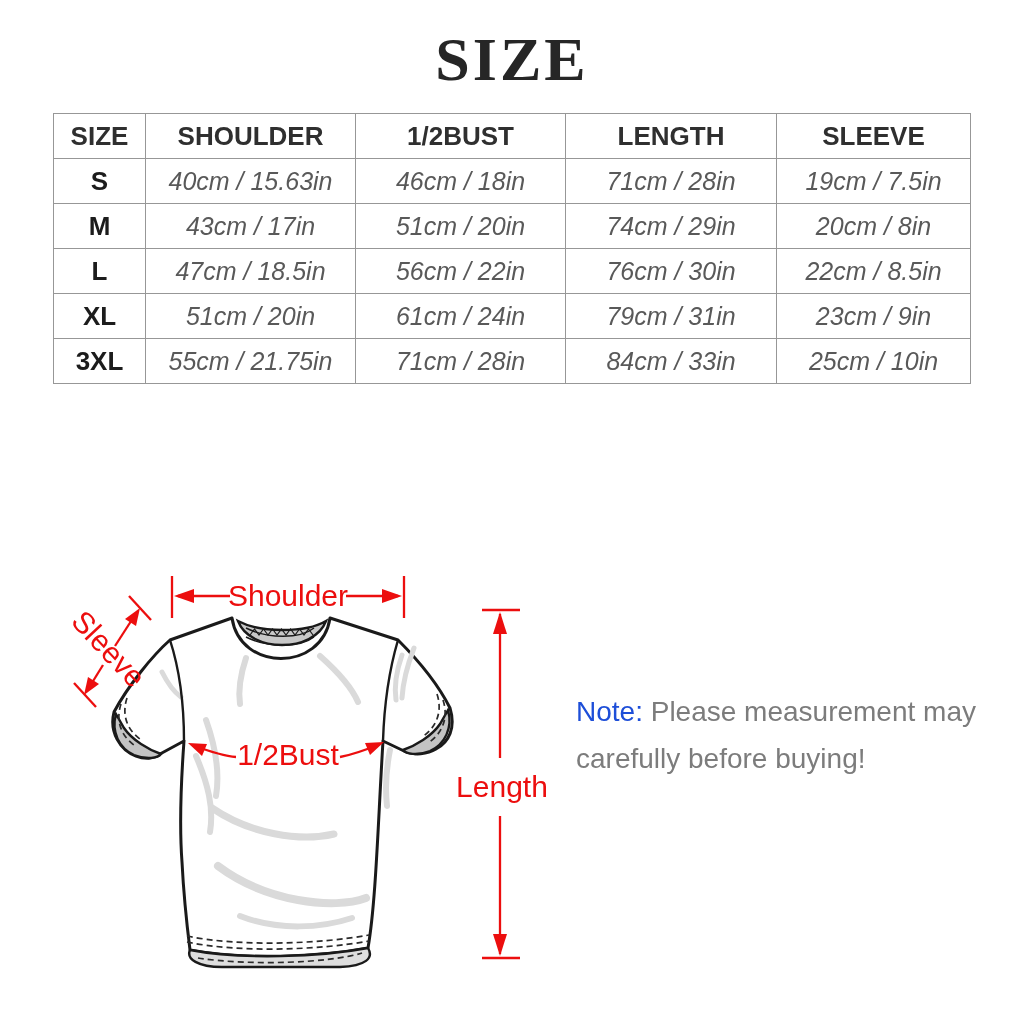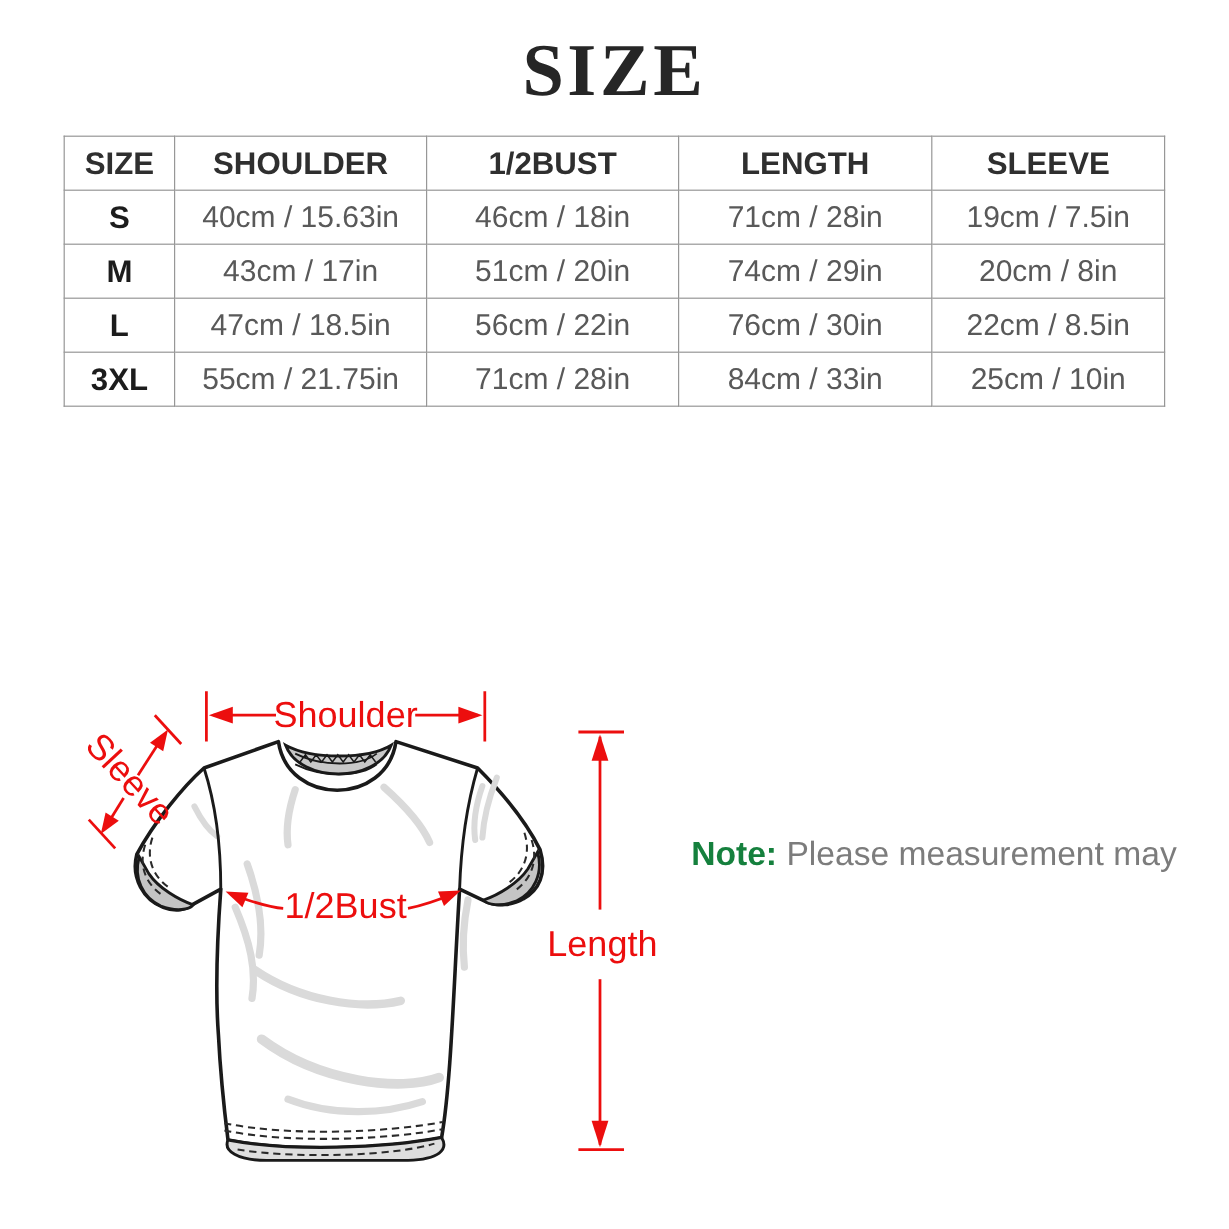--- a/index.html
+++ b/index.html
@@ -7,25 +7,25 @@
         font-family:"Liberation Sans",sans-serif;padding-left:16px;}
   .title{position:absolute;left:0;top:24px;width:1024px;text-align:center;
          font-family:"Liberation Serif",serif;font-weight:700;font-size:62px;
          letter-spacing:3px;color:#262626;}
   table.size-table{position:absolute;left:53px;top:113px;width:917px;
          border-collapse:collapse;table-layout:fixed;}
   table.size-table td,table.size-table th{border:1px solid #979797;height:44px;
          text-align:center;vertical-align:middle;padding:0;background:#fff;}
   th.hdr{font-size:26px;font-weight:700;color:#2f2f2f;}
   td.size-col{font-size:26px;font-weight:700;color:#1c1c1c;}
-  td.val{font-size:25px;font-weight:400;color:#595959;}
+  td.val{font-size:25px;font-weight:400;color:#595959;font-style:italic;}
   .diagram{position:absolute;left:0;top:560px;width:1024px;height:464px;}
   .note{position:absolute;left:576px;top:688px;width:420px;font-size:28px;
         line-height:47px;color:#7c7c7c;}
-  .note .prefix{font-weight:700;color:#15803d;}
+  .note .prefix{font-weight:400;color:#1d4ed8;}
   .shirt-line{fill:none;stroke:#1a1a1a;stroke-width:3;stroke-linecap:round;stroke-linejoin:round;}
   .seam{fill:none;stroke:#1a1a1a;stroke-width:2.4;}
   .stitch{fill:none;stroke:#2a2a2a;stroke-width:1.7;stroke-dasharray:6 4;}
   .wrinkle{fill:none;stroke:#dadada;stroke-linecap:round;}
   .dim{stroke:#ec0e0e;stroke-width:2.3;fill:none;}
   .dim-head{fill:#ec0e0e;stroke:none;}
   .dim-label{fill:#ec0e0e;font-family:"Liberation Sans",sans-serif;font-size:30px;}
 </style>
 </head>
 <body>
@@ -63,20 +63,27 @@
       <td class="val">51cm / 20in</td>
       <td class="val">74cm / 29in</td>
       <td class="val">20cm / 8in</td>
     </tr>
     <tr>
       <td class="size-col">L</td>
       <td class="val">47cm / 18.5in</td>
       <td class="val">56cm / 22in</td>
       <td class="val">76cm / 30in</td>
       <td class="val">22cm / 8.5in</td>
+    </tr>
+    <tr>
+      <td class="size-col">XL</td>
+      <td class="val">51cm / 20in</td>
+      <td class="val">61cm / 24in</td>
+      <td class="val">79cm / 31in</td>
+      <td class="val">23cm / 9in</td>
     </tr>
     <tr>
       <td class="size-col">3XL</td>
       <td class="val">55cm / 21.75in</td>
       <td class="val">71cm / 28in</td>
       <td class="val">84cm / 33in</td>
       <td class="val">25cm / 10in</td>
     </tr>
   </tbody>
     </table>
@@ -168,15 +175,16 @@
       <line class="dim" x1="500" y1="54" x2="500" y2="198"></line>
       <line class="dim" x1="500" y1="256" x2="500" y2="394"></line>
       <polygon class="dim-head" points="500,52 493,74 507,74"></polygon>
       <polygon class="dim-head" points="500,396 493,374 507,374"></polygon>
       <text class="dim-label" x="502" y="237" text-anchor="middle" font-size="31">Length</text>
     </g>
   </svg>
 
   <div class="note">
     <div><span class="prefix">Note:</span><span> Please measurement may</span></div>
+    <div>carefully before buying!</div>
   </div>
 
 </div>
 
 </body></html>

